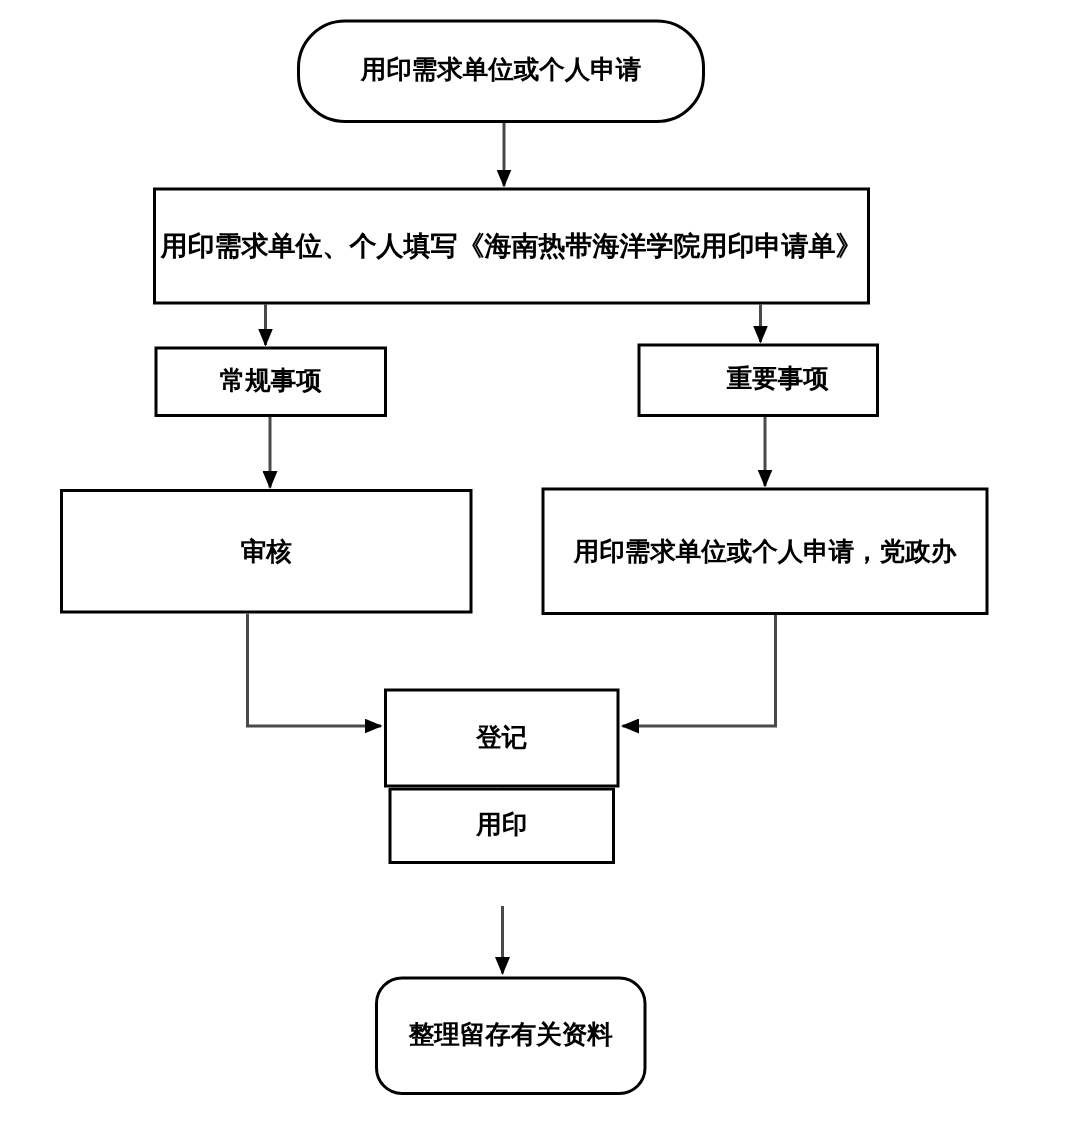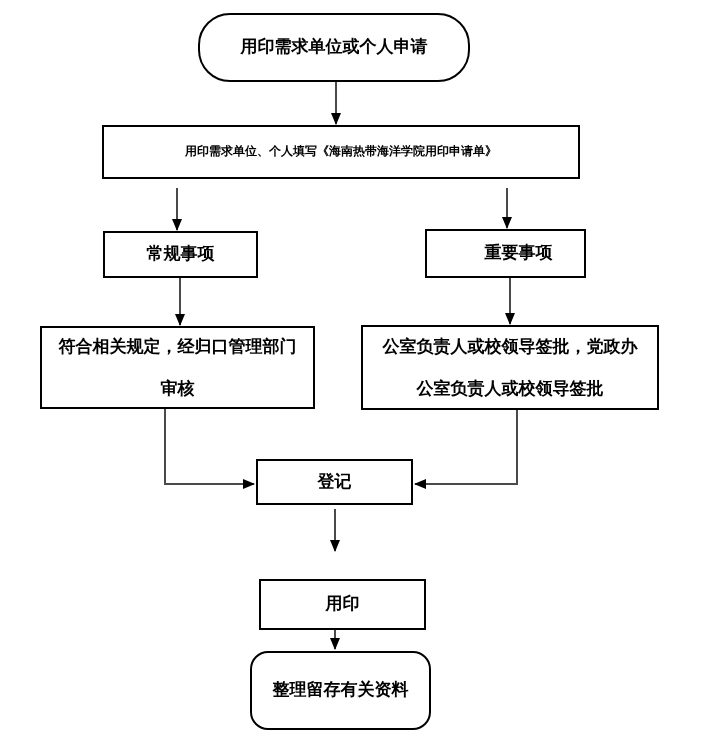--- a/index.html
+++ b/index.html
@@ -26,27 +26,27 @@
     border:2px solid var(--box-border);
     display:flex;flex-direction:column;align-items:center;justify-content:center;
     text-align:center;font-weight:700;font-size:17px;line-height:1.45;
     white-space:nowrap;
   }
   .node.two-line{line-height:2.45;white-space:nowrap;}
   .rounded{border-radius:32px;}
   .rounded-lg{border-radius:18px;}
   
   .n-start    {left:198px;top:13px; width:272px;height:69px;}
-  .n-form     {left:102px;top:125px;width:478px;height:54px;font-size:12px;}
+  .n-form     {left:102px;top:125px;width:478px;height:78px;font-size:18px;}
   .n-regular  {left:103px;top:231px;width:155px;height:47px;align-items:center;}
   .n-important{left:425px;top:229px;width:161px;height:49px;padding-left:26px;}
   .n-review   {left:40px; top:326px;width:275px;height:83px;}
   .n-sign     {left:361px;top:325px;width:298px;height:85px;}
-  .n-register {left:256px;top:459px;width:157px;height:46px;}
-  .n-seal     {left:259px;top:579px;width:167px;height:51px;}
+  .n-register {left:256px;top:459px;width:157px;height:66px;}
+  .n-seal     {left:259px;top:525px;width:151px;height:51px;}
   .n-archive  {left:250px;top:651px;width:181px;height:79px;}
 </style>
 </head>
 <body>
 
 <div class="canvas">
 
   <svg class="connector-layer" width="714" height="748" viewBox="0 0 714 748" xmlns="http://www.w3.org/2000/svg">
     <defs>
       <marker id="arrow" viewBox="0 0 12 10" markerUnits="userSpaceOnUse" markerWidth="12" markerHeight="10" refX="11" refY="5" orient="auto">
@@ -74,27 +74,25 @@
 
   <div class="node n-regular">
     <span>常规事项</span>
   </div>
 
   <div class="node n-important">
     <span>重要事项</span>
   </div>
 
   <div class="node two-line n-review">
-    <div>符合相关规定，经归口管理部门</div>
     <div>审核</div>
   </div>
 
   <div class="node two-line n-sign">
-    <div>公室负责人或校领导签批，党政办</div>
-    <div>公室负责人或校领导签批</div>
+    <div>用印需求单位或个人申请，党政办</div>
   </div>
 
   <div class="node n-register">
     <span>登记</span>
   </div>
 
   <div class="node n-seal">
     <span>用印</span>
   </div>
 

